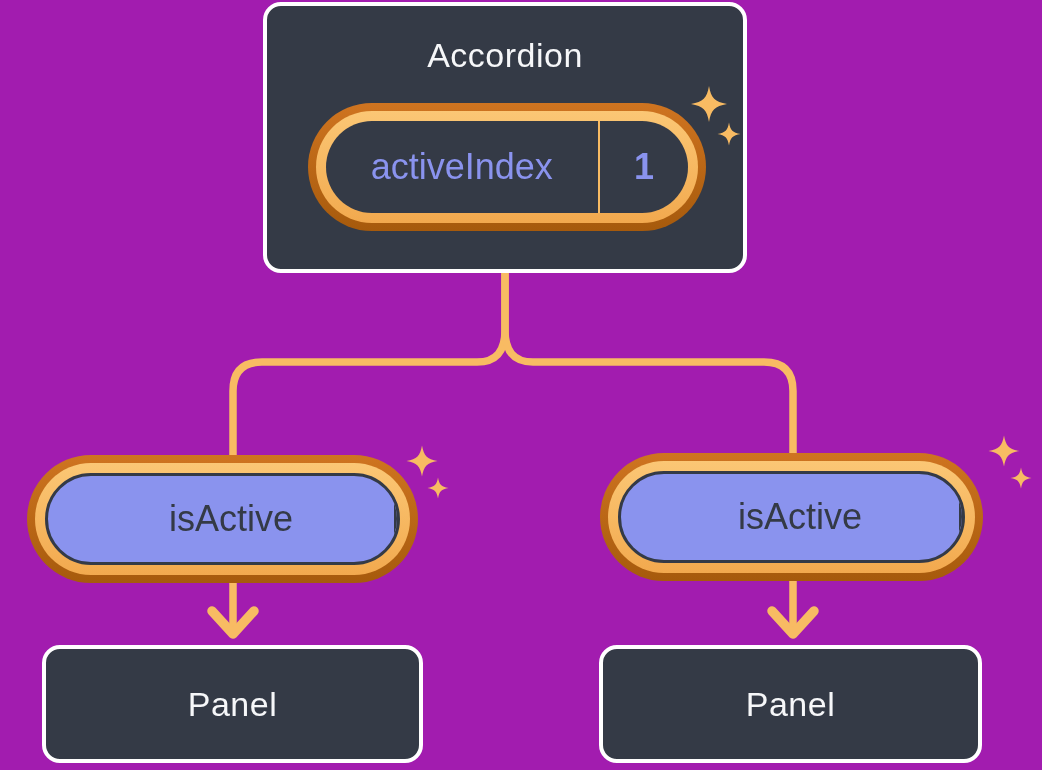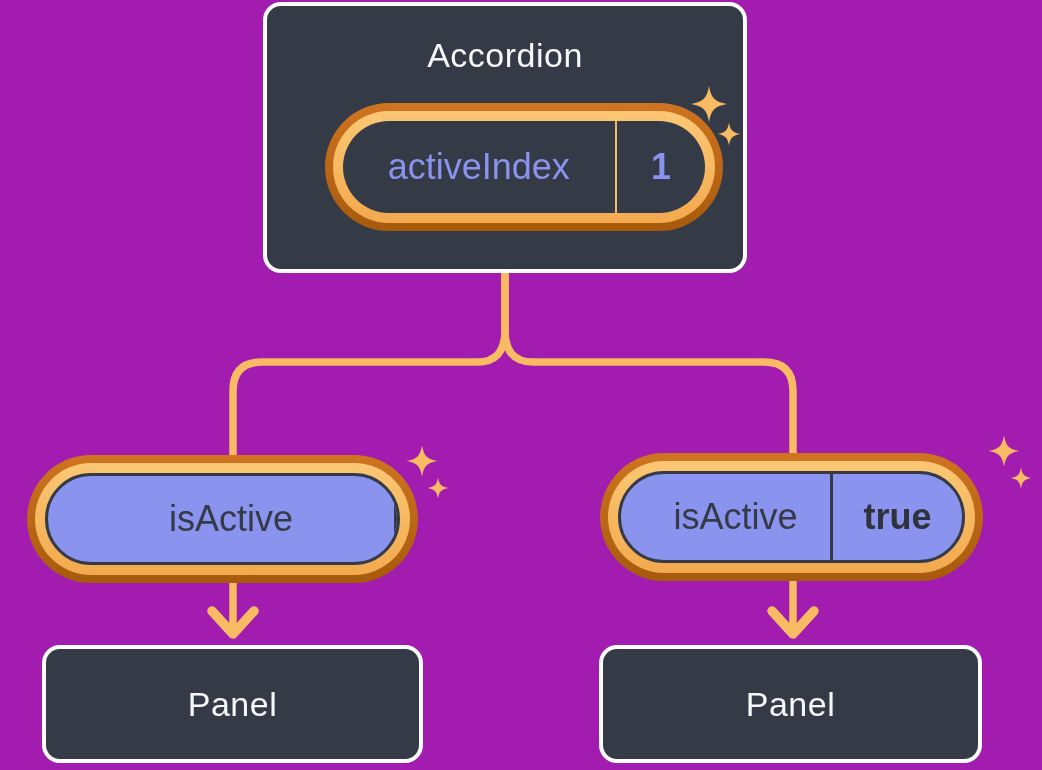--- a/index.html
+++ b/index.html
@@ -38,21 +38,21 @@
     box-sizing:border-box;
   }
   .cell {
     display:flex; align-items:center; justify-content:center;
     font-size:36px; line-height:1;
   }
   .cell.label { flex:1; }
   .cell.value { font-weight:700; }
 
   
-  .state-pill { left:325px; top:103px; }
+  .state-pill { left:308px; top:103px; }
   .state-pill .pill-body { width:362px; height:92px; background:#343a46; }
   .state-pill .cell.label { color:#8a93ee; }
   .state-pill .cell.value { width:88px; color:#8a93ee; }
   .state-pill .divider { width:2.5px; background:#f8bb63; }
 
   
   .prop-pill .pill-body { background:#8a93ee; border:3px solid #343a46; }
   .prop-pill .cell.label { color:#343a46;padding-left:20px; }
   .prop-pill .cell.value { color:#2e333d; }
   .prop-pill .divider { width:3px; background:#343a46; }
@@ -118,21 +118,20 @@
       </div>
     </div>
   </div>
 
   <div class="pill prop-pill pill-b">
     <div class="ring-outer">
       <div class="ring-inner">
         <div class="pill-body">
           <div class="cell label">isActive</div>
           <div class="divider"></div>
-          <div class="cell value">true</div>
         </div>
       </div>
     </div>
   </div>
 
   <div class="panel panel-a">
     <span>Panel</span>
   </div>
   <div class="panel panel-b">
     <span>Panel</span>

